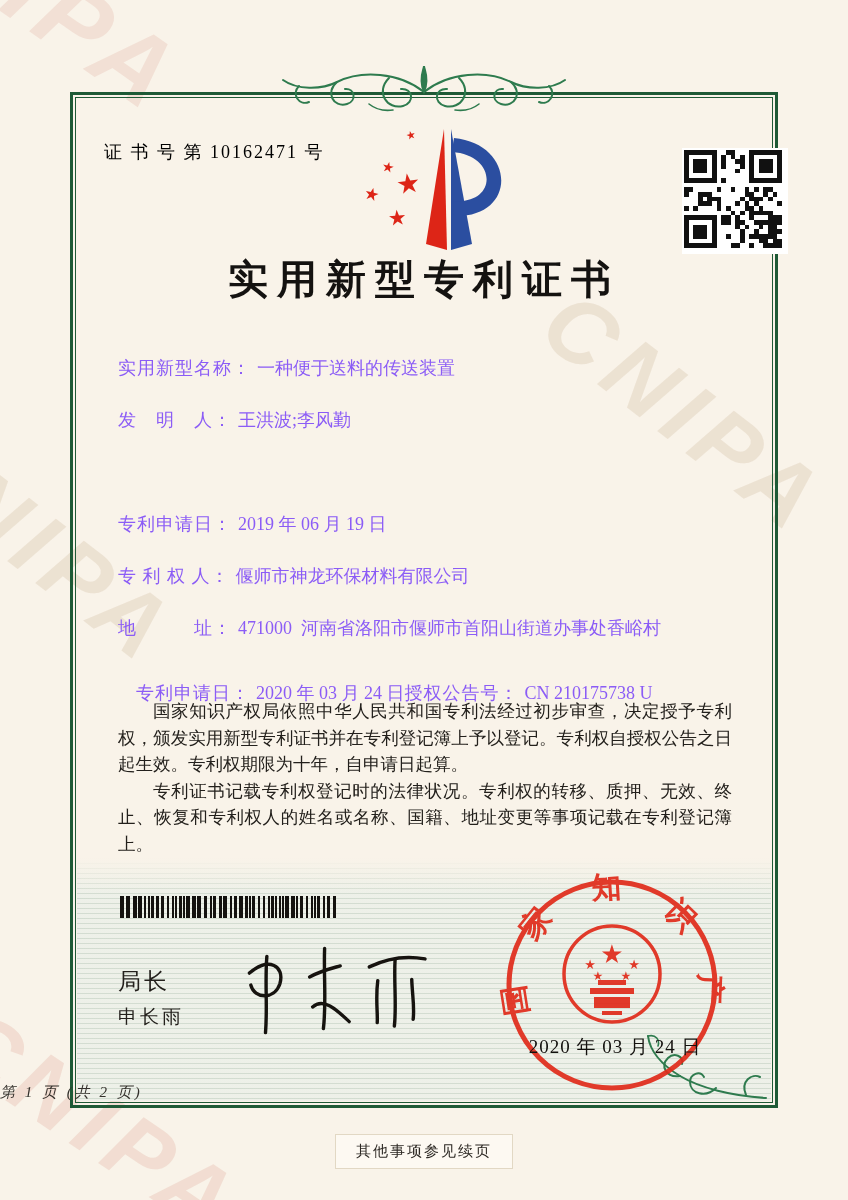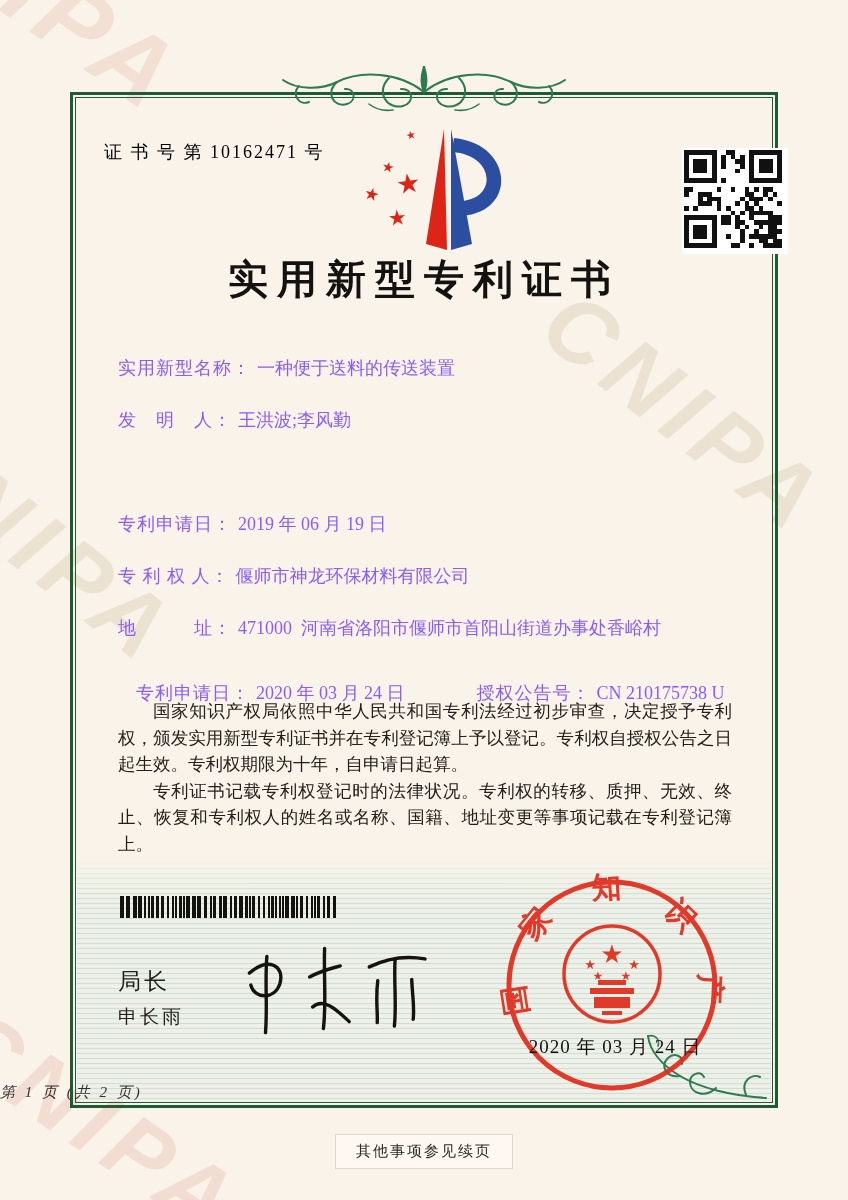--- a/index.html
+++ b/index.html
@@ -36,21 +36,21 @@
 
   .title{position:absolute;left:0;top:252px;width:100%;text-align:center;
          font-size:40px;font-weight:bold;color:#141210;letter-spacing:9px;}
 
   
   .field{position:absolute;left:118px;font-size:18px;color:#8b5cf6;white-space:pre;}
   .field .lab{letter-spacing:1px;}
   .field .val{margin-left:6px;}
   .f0{top:356px;} .f1{top:408px;} .f2{top:460px;} .f3{top:512px;} .f4{top:564px;} .f5{top:616px;}
   .f6{top:660px;}
-  .grant-no{margin-left:72px;}
+  .grant-no{}
 
   .paras{position:absolute;left:118px;top:698px;width:614px;font-size:17.5px;
          color:#23201c;line-height:26.5px;text-align:justify;}
   .paras p{margin:0;text-indent:2em;}
 
   .barcode{position:absolute;left:120px;top:896px;width:222px;height:22px;}
 
   .sig-title{position:absolute;left:118px;top:966px;font-size:23px;color:#23201c;letter-spacing:3px;}
   .sig-name{position:absolute;left:118px;top:1004px;font-size:19px;color:#23201c;letter-spacing:3px;}
   .sig-script{position:absolute;left:238px;top:938px;}

